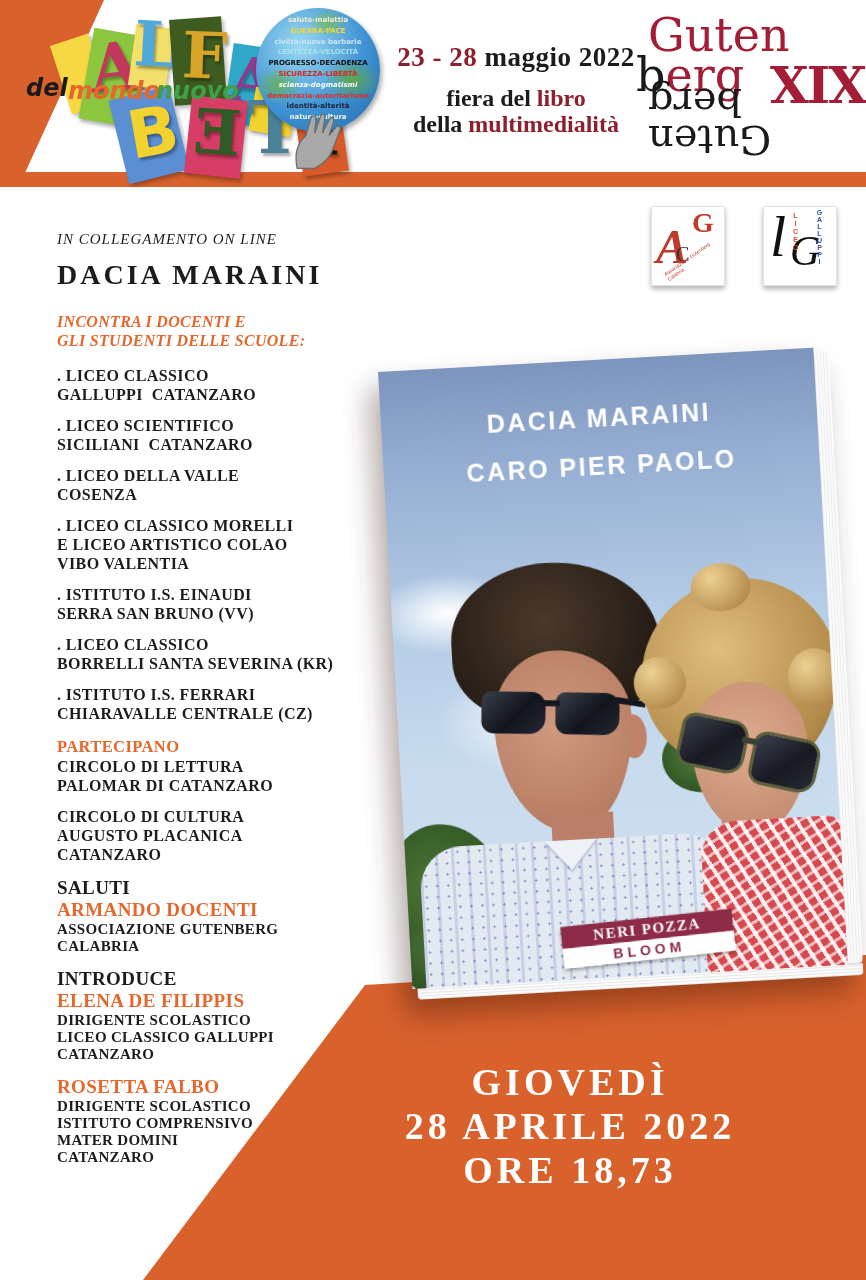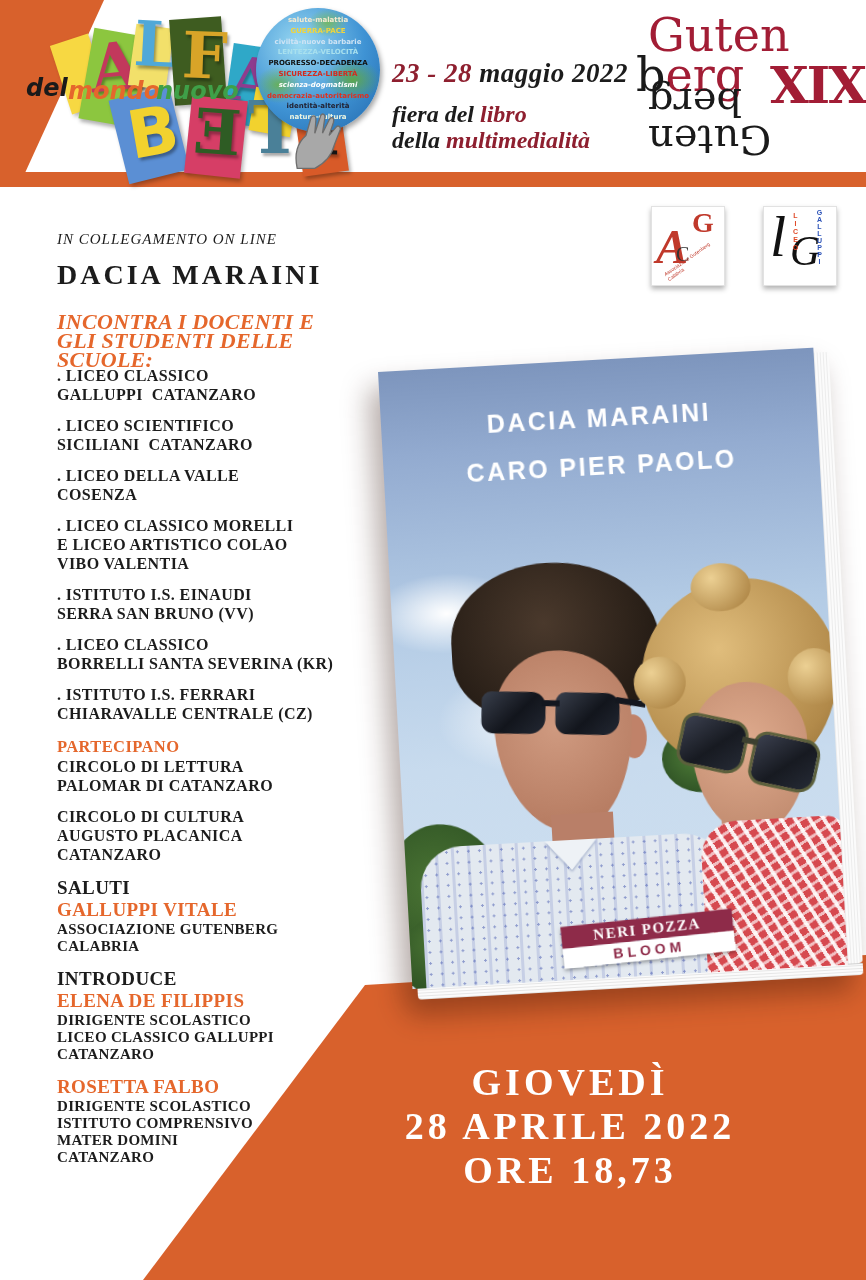--- a/index.html
+++ b/index.html
@@ -29,21 +29,21 @@
          box-shadow:2px 3px 5px rgba(0,0,0,.35);}
   .globe-words{position:absolute;left:0;top:7px;width:100%;text-align:center;
                font-family:"DejaVu Sans",sans-serif;font-size:7px;line-height:10.8px;font-weight:bold;}
   .globe-words div{white-space:nowrap;}
   .gw0{color:#f5ead0;} .gw1{color:#f2d53c;} .gw2{color:#cfe4f5;} .gw3{color:#a8e0ee;}
   .gw4{color:#111;} .gw5{color:#d42a1e;} .gw6{color:#fff;font-style:italic;}
   .gw7{color:#e0301e;} .gw8{color:#223;} .gw9{color:#eef6e2;}
   .hand{left:284px;top:110px;}
 
   
-  .fair{left:392px;top:58px;width:248px;font-weight:bold;font-style:italic;}
+  .fair{left:392px;top:42px;width:248px;text-align:center;font-weight:bold;}
   .fair-dates{font-size:27px;letter-spacing:.5px;}
   .fair-title{margin-top:12px;font-size:24px;line-height:26px;}
   .red{color:#8e1f2f;}
 
   
   .gut{font-family:"DejaVu Serif",serif;}
   .g-top{left:648px;top:12px;font-size:46px;line-height:1;color:#a21d35;font-weight:500;}
   .g-bottom{left:636px;top:52px;font-size:46px;line-height:1;color:#a21d35;}
   .g-bottom .bk{color:#1a1a1a;}
   .g-mirror{left:648px;top:84px;width:212px;font-size:40px;line-height:37px;color:#1a1a1a;
@@ -62,21 +62,21 @@
   .lg-g{position:absolute;left:26px;top:20px;font-style:italic;font-size:42px;color:#111;}
   .lg-liceo{position:absolute;left:28px;top:5px;writing-mode:vertical-rl;text-orientation:upright;
             font-family:"Liberation Sans",sans-serif;font-size:7px;font-weight:bold;color:#e04a28;letter-spacing:1px;}
   .lg-gall{position:absolute;left:52px;top:2px;writing-mode:vertical-rl;text-orientation:upright;
            font-family:"Liberation Sans",sans-serif;font-size:7px;font-weight:bold;color:#2b52b8;letter-spacing:0;}
 
   
   .col{left:57px;width:320px;}
   .kicker{top:231px;font-style:italic;font-size:15px;letter-spacing:1px;}
   .speaker{top:259px;font-size:28px;font-weight:bold;letter-spacing:3px;}
-  .subtitle{top:312px;font-size:22px;line-height:19px;font-weight:bold;font-style:italic;color:#e5672c;letter-spacing:.3px;}
+  .subtitle{top:312px;font-size:16px;line-height:19px;font-weight:bold;font-style:italic;color:#e5672c;letter-spacing:.3px;}
   .schools{top:366px;font-size:16px;font-weight:bold;line-height:19px;letter-spacing:.4px;}
   .school{margin-bottom:12px;}
   .sections{top:737px;}
   .sec{margin-bottom:13px;}
   .sec-h{font-size:16.5px;font-weight:bold;letter-spacing:.4px;}
   .sec-h.big{font-size:19px;}
   .sec-h.orange{color:#e5672c;}
   .sec-name{font-size:19px;font-weight:bold;color:#e5672c;letter-spacing:.4px;}
   .sec-body{font-size:16px;font-weight:bold;line-height:19px;letter-spacing:.4px;margin-bottom:12px;}
   .sec-detail{font-size:15px;font-weight:bold;line-height:17px;letter-spacing:.3px;}
@@ -277,21 +277,21 @@
     <div class="sec">
       <div class="sec-h orange">PARTECIPANO</div>
       <div class="sec-body pre">CIRCOLO DI LETTURA
 PALOMAR DI CATANZARO</div>
       <div class="sec-body pre">CIRCOLO DI CULTURA
 AUGUSTO PLACANICA
 CATANZARO</div>
     </div>
     <div class="sec">
       <div class="sec-h big">SALUTI</div>
-      <div class="sec-name">GALLUPPI VITALE</div>
+      <div class="sec-name">ARMANDO DOCENTI</div>
       <div class="sec-detail pre">ASSOCIAZIONE GUTENBERG
 CALABRIA</div>
     </div>
     <div class="sec">
       <div class="sec-h big">INTRODUCE</div>
       <div class="sec-name">ELENA DE FILIPPIS</div>
       <div class="sec-detail pre">DIRIGENTE SCOLASTICO
 LICEO CLASSICO GALLUPPI
 CATANZARO</div>
     </div>

